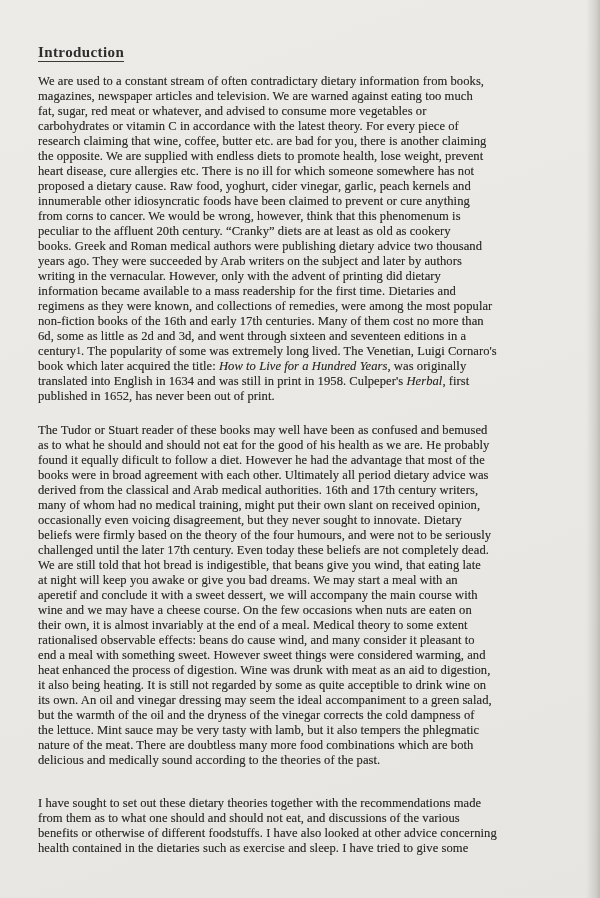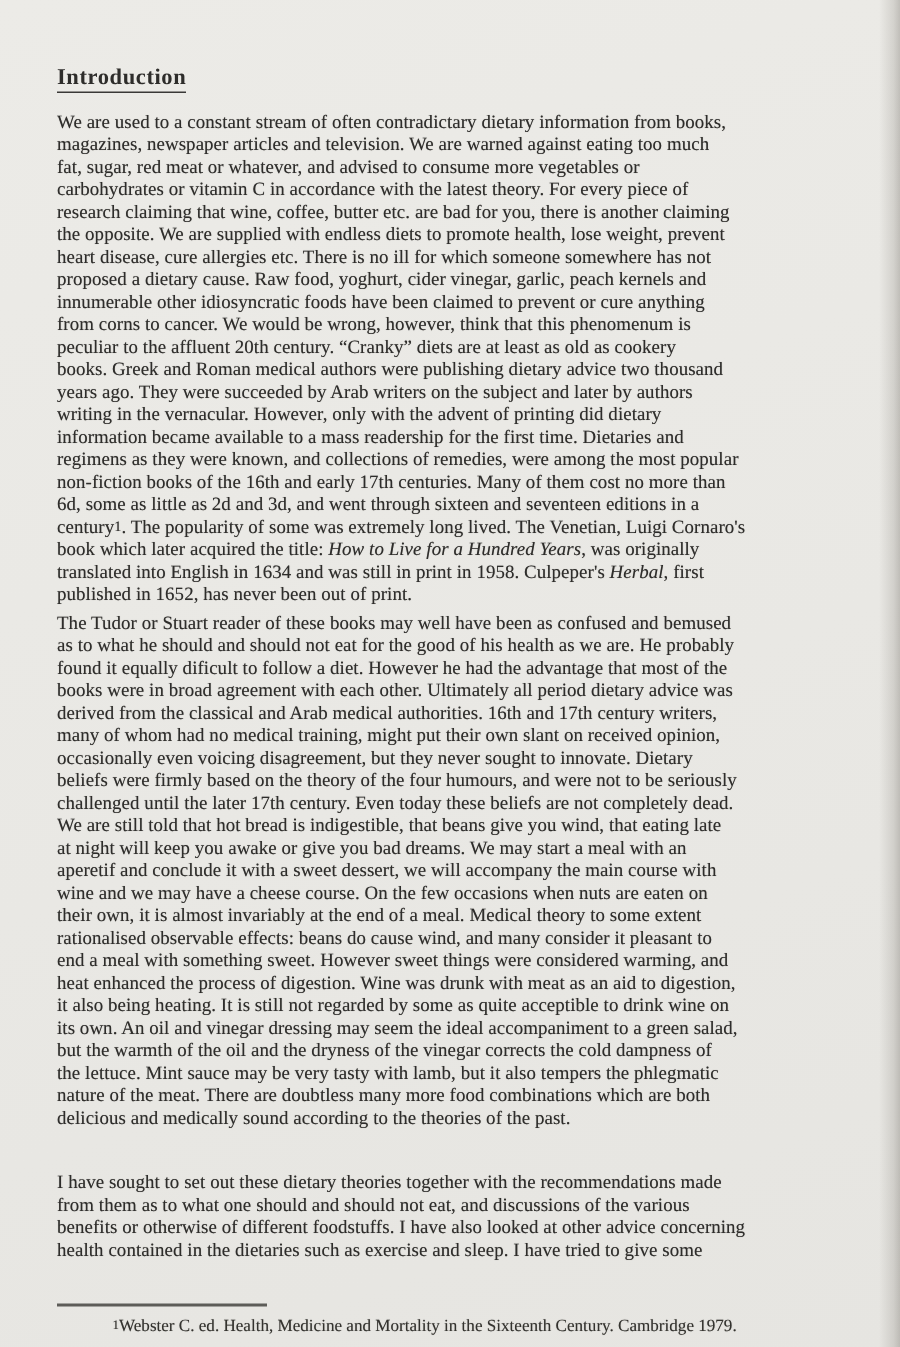--- a/index.html
+++ b/index.html
@@ -43,21 +43,21 @@
   }
   .para {
     font-size: 12.6px;
     line-height: 15px;
     margin: 0;
     white-space: nowrap;
     letter-spacing: 0.05px;
     text-shadow: 0 0 0.5px rgba(70,68,64,0.55);
   }
   .para + .para {
-    margin-top: 4px;
+    margin-top: 19px;
   }
   .para-gap {
     margin-top: 28px !important;
   }
   em {
   }
   sup {
     font-size: 0.76em;
     vertical-align: 0.12em;
     line-height: 0;
@@ -88,19 +88,15 @@
 
 <div class="page">
   <h2 class="heading"><span>Introduction</span></h2>
 
   <p class="para">We are used to a constant stream of often contradictary dietary information from books,<br>magazines, newspaper articles and television. We are warned against eating too much<br>fat, sugar, red meat or whatever, and advised to consume more vegetables or<br>carbohydrates or vitamin C in accordance with the latest theory. For every piece of<br>research claiming that wine, coffee, butter etc. are bad for you, there is another claiming<br>the opposite. We are supplied with endless diets to promote health, lose weight, prevent<br>heart disease, cure allergies etc. There is no ill for which someone somewhere has not<br>proposed a dietary cause. Raw food, yoghurt, cider vinegar, garlic, peach kernels and<br>innumerable other idiosyncratic foods have been claimed to prevent or cure anything<br>from corns to cancer. We would be wrong, however, think that this phenomenum is<br>peculiar to the affluent 20th century. “Cranky” diets are at least as old as cookery<br>books. Greek and Roman medical authors were publishing dietary advice two thousand<br>years ago. They were succeeded by Arab writers on the subject and later by authors<br>writing in the vernacular. However, only with the advent of printing did dietary<br>information became available to a mass readership for the first time. Dietaries and<br>regimens as they were known, and collections of remedies, were among the most popular<br>non-fiction books of the 16th and early 17th centuries. Many of them cost no more than<br>6d, some as little as 2d and 3d, and went through sixteen and seventeen editions in a<br>century<sup>1</sup>. The popularity of some was extremely long lived. The Venetian, Luigi Cornaro's<br>book which later acquired the title: <em>How to Live for a Hundred Years</em>, was originally<br>translated into English in 1634 and was still in print in 1958. Culpeper's <em>Herbal</em>, first<br>published in 1652, has never been out of print.</p>
 
   <p class="para">The Tudor or Stuart reader of these books may well have been as confused and bemused<br>as to what he should and should not eat for the good of his health as we are. He probably<br>found it equally dificult to follow a diet. However he had the advantage that most of the<br>books were in broad agreement with each other. Ultimately all period dietary advice was<br>derived from the classical and Arab medical authorities. 16th and 17th century writers,<br>many of whom had no medical training, might put their own slant on received opinion,<br>occasionally even voicing disagreement, but they never sought to innovate. Dietary<br>beliefs were firmly based on the theory of the four humours, and were not to be seriously<br>challenged until the later 17th century. Even today these beliefs are not completely dead.<br>We are still told that hot bread is indigestible, that beans give you wind, that eating late<br>at night will keep you awake or give you bad dreams. We may start a meal with an<br>aperetif and conclude it with a sweet dessert, we will accompany the main course with<br>wine and we may have a cheese course. On the few occasions when nuts are eaten on<br>their own, it is almost invariably at the end of a meal. Medical theory to some extent<br>rationalised observable effects: beans do cause wind, and many consider it pleasant to<br>end a meal with something sweet. However sweet things were considered warming, and<br>heat enhanced the process of digestion. Wine was drunk with meat as an aid to digestion,<br>it also being heating. It is still not regarded by some as quite acceptible to drink wine on<br>its own. An oil and vinegar dressing may seem the ideal accompaniment to a green salad,<br>but the warmth of the oil and the dryness of the vinegar corrects the cold dampness of<br>the lettuce. Mint sauce may be very tasty with lamb, but it also tempers the phlegmatic<br>nature of the meat. There are doubtless many more food combinations which are both<br>delicious and medically sound according to the theories of the past.</p>
 
   <p class="para para-gap">I have sought to set out these dietary theories together with the recommendations made<br>from them as to what one should and should not eat, and discussions of the various<br>benefits or otherwise of different foodstuffs. I have also looked at other advice concerning<br>health contained in the dietaries such as exercise and sleep. I have tried to give some</p>
 
-  <div class="footnote">
-    <div class="footnote-rule"></div>
-    <div class="footnote-text"><sup>1</sup>Webster C. ed. Health, Medicine and Mortality in the Sixteenth Century. Cambridge 1979.</div>
-  </div>
 </div>
 
 <div class="page-edge-shadow"></div>
 
 </body></html>

